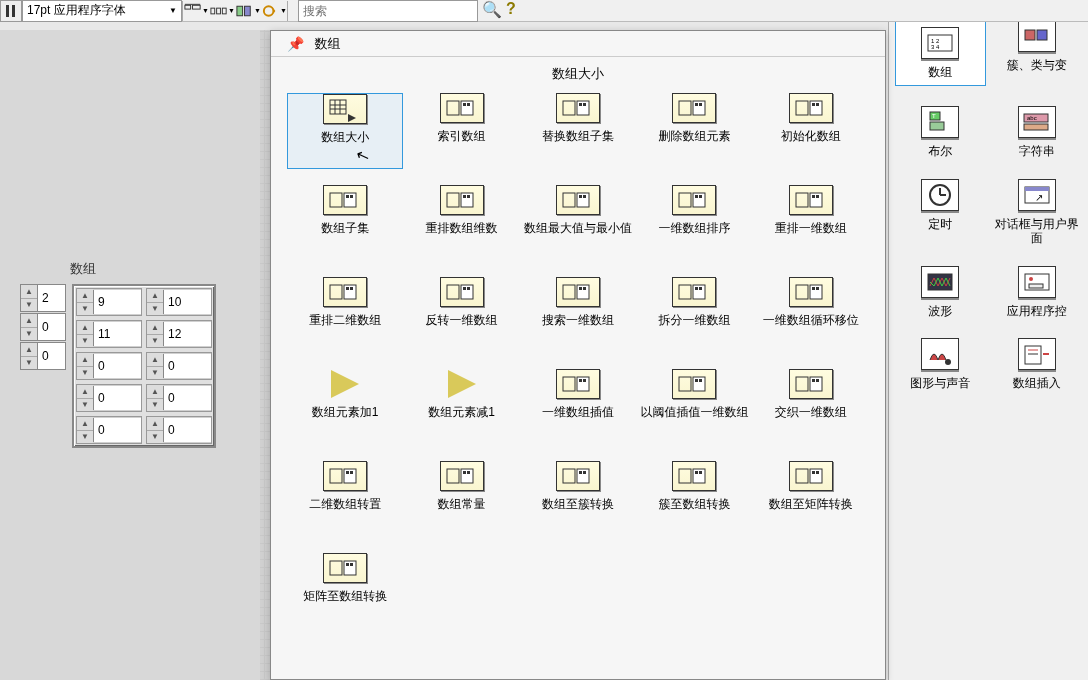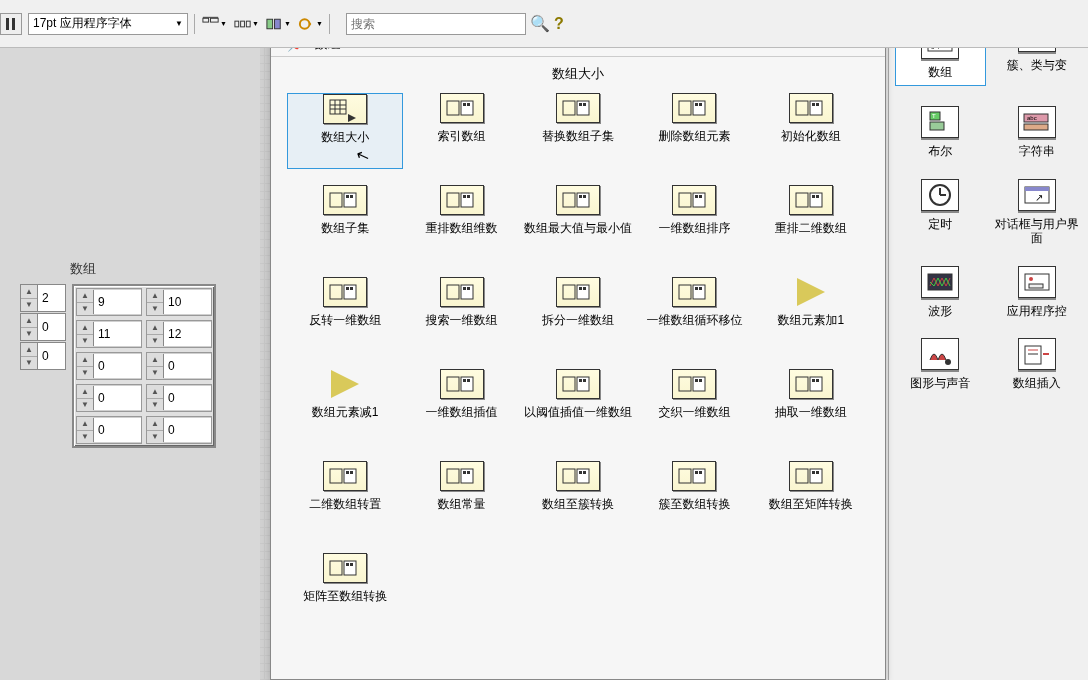--- a/index.html
+++ b/index.html
@@ -1,29 +1,29 @@
 <!DOCTYPE html>
 <html><head>
 <meta charset="utf-8">
 <style>
 * { box-sizing: border-box; margin: 0; padding: 0; }
 body { font-family: "Microsoft YaHei", Arial, sans-serif; font-size: 12px; background: #e8e8e8; width: 1088px; height: 680px; overflow: hidden; position: relative; }
 
 
-.toolbar { height: 48px; background: #f0f0f0; border-bottom: 1px solid #bbb; display: flex; align-items: center; gap: 6px; padding: 0 6px 0 0; position: relative; z-index: 100; }
+.toolbar { height: 22px; background: #f0f0f0; border-bottom: 1px solid #bbb; display: flex; align-items: center; gap: 0; padding: 0 6px 0 0; position: relative; z-index: 100; }
 .toolbar-btn { width: 22px; height: 22px; border: 1px solid #999; background: #eee; display: flex; align-items: center; justify-content: center; cursor: pointer; }
 .pause-icon { display: inline-block; width: 10px; height: 12px; }
 .pause-icon::before, .pause-icon::after { content: ""; display: inline-block; width: 3px; height: 12px; background: #333; vertical-align: top; }
 .pause-icon::after { margin-left: 3px; }
 .font-selector { width: 160px; height: 22px; border: 1px solid #999; background: #fff; font-size: 12px; padding-left: 4px; display: flex; align-items: center; justify-content: space-between; padding-right: 4px; }
 .dropdown-arrow { font-size: 8px; }
 .toolbar-sep { width: 1px; height: 20px; background: #aaa; }
 .toolbar-icon { width: 26px; height: 22px; display: flex; align-items: center; justify-content: center; cursor: pointer; position: relative; }
 .toolbar-icon svg { width: 20px; height: 18px; }
-.search-area { display: flex; align-items: center; gap: 4px; margin-left: 10px; }
+.search-area { display: flex; align-items: flex-start; gap: 4px; margin-left: 10px; }
 .search-input { width: 180px; height: 22px; border: 1px solid #999; background: #fff; padding-left: 4px; font-size: 12px; }
 .search-mag { font-size: 16px; color: #666; }
 .help-icon { font-size: 16px; color: #8c7a00; font-weight: bold; }
 
 
 .canvas { position: absolute; left: 0; top: 30px; width: 780px; height: 650px; background: #d0d0d0; background-image: repeating-linear-gradient(0deg, #c8c8c8 0, #c8c8c8 1px, transparent 1px, transparent 8px), repeating-linear-gradient(90deg, #c8c8c8 0, #c8c8c8 1px, transparent 1px, transparent 8px); }
 .canvas-inner { position: absolute; left: 0; top: 0; width: 260px; height: 650px; background: #d8d8d8; }
 .array-widget { position: absolute; left: 20px; top: 230px; }
 .array-title { font-size: 13px; color: #333; margin-bottom: 6px; margin-left: 50px; }
 .array-body { display: flex; gap: 6px; align-items: flex-start; }
@@ -338,20 +338,31 @@
       </div>
       <div class="palette-item">
         <div class="pitem-icon raised">
           <svg viewBox="0 0 38 26">
             <rect x="4" y="6" width="12" height="14" fill="none" stroke="#333"></rect>
             <rect x="18" y="6" width="12" height="14" fill="#fff" stroke="#333"></rect>
             <rect x="20" y="8" width="3" height="3" fill="#333"></rect>
             <rect x="24" y="8" width="3" height="3" fill="#333"></rect>
           </svg>
         </div>
+        <div class="pitem-label">重排一维数组</div>
+      </div>
+      <div class="palette-item">
+        <div class="pitem-icon raised">
+          <svg viewBox="0 0 38 26">
+            <rect x="4" y="6" width="12" height="14" fill="none" stroke="#333"></rect>
+            <rect x="18" y="6" width="12" height="14" fill="#fff" stroke="#333"></rect>
+            <rect x="20" y="8" width="3" height="3" fill="#333"></rect>
+            <rect x="24" y="8" width="3" height="3" fill="#333"></rect>
+          </svg>
+        </div>
         <div class="pitem-label">重排二维数组</div>
       </div>
       <div class="palette-item">
         <div class="pitem-icon raised">
           <svg viewBox="0 0 38 26">
             <rect x="4" y="6" width="12" height="14" fill="none" stroke="#333"></rect>
             <rect x="18" y="6" width="12" height="14" fill="#fff" stroke="#333"></rect>
             <rect x="20" y="8" width="3" height="3" fill="#333"></rect>
             <rect x="24" y="8" width="3" height="3" fill="#333"></rect>
           </svg>
@@ -428,31 +439,20 @@
       <div class="palette-item">
         <div class="pitem-icon raised">
           <svg viewBox="0 0 38 26">
             <rect x="4" y="6" width="12" height="14" fill="none" stroke="#333"></rect>
             <rect x="18" y="6" width="12" height="14" fill="#fff" stroke="#333"></rect>
             <rect x="20" y="8" width="3" height="3" fill="#333"></rect>
             <rect x="24" y="8" width="3" height="3" fill="#333"></rect>
           </svg>
         </div>
         <div class="pitem-label">交织一维数组</div>
-      </div>
-      <div class="palette-item">
-        <div class="pitem-icon raised">
-          <svg viewBox="0 0 38 26">
-            <rect x="4" y="6" width="12" height="14" fill="none" stroke="#333"></rect>
-            <rect x="18" y="6" width="12" height="14" fill="#fff" stroke="#333"></rect>
-            <rect x="20" y="8" width="3" height="3" fill="#333"></rect>
-            <rect x="24" y="8" width="3" height="3" fill="#333"></rect>
-          </svg>
-        </div>
-        <div class="pitem-label">抽取一维数组</div>
       </div>
       <div class="palette-item">
         <div class="pitem-icon raised">
           <svg viewBox="0 0 38 26">
             <rect x="4" y="6" width="12" height="14" fill="none" stroke="#333"></rect>
             <rect x="18" y="6" width="12" height="14" fill="#fff" stroke="#333"></rect>
             <rect x="20" y="8" width="3" height="3" fill="#333"></rect>
             <rect x="24" y="8" width="3" height="3" fill="#333"></rect>
           </svg>
         </div>

